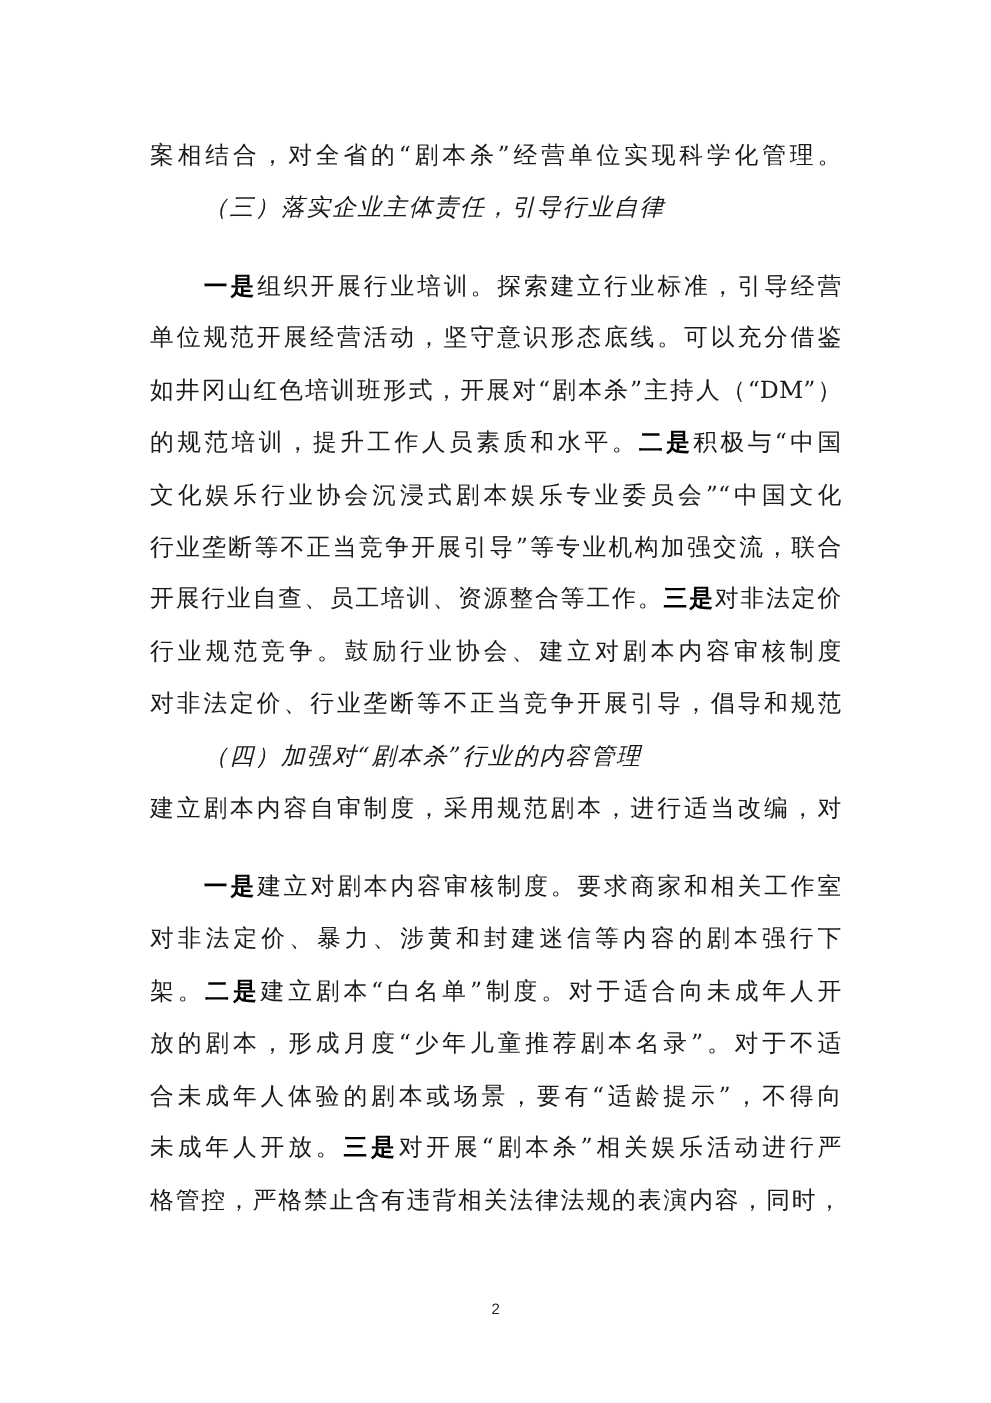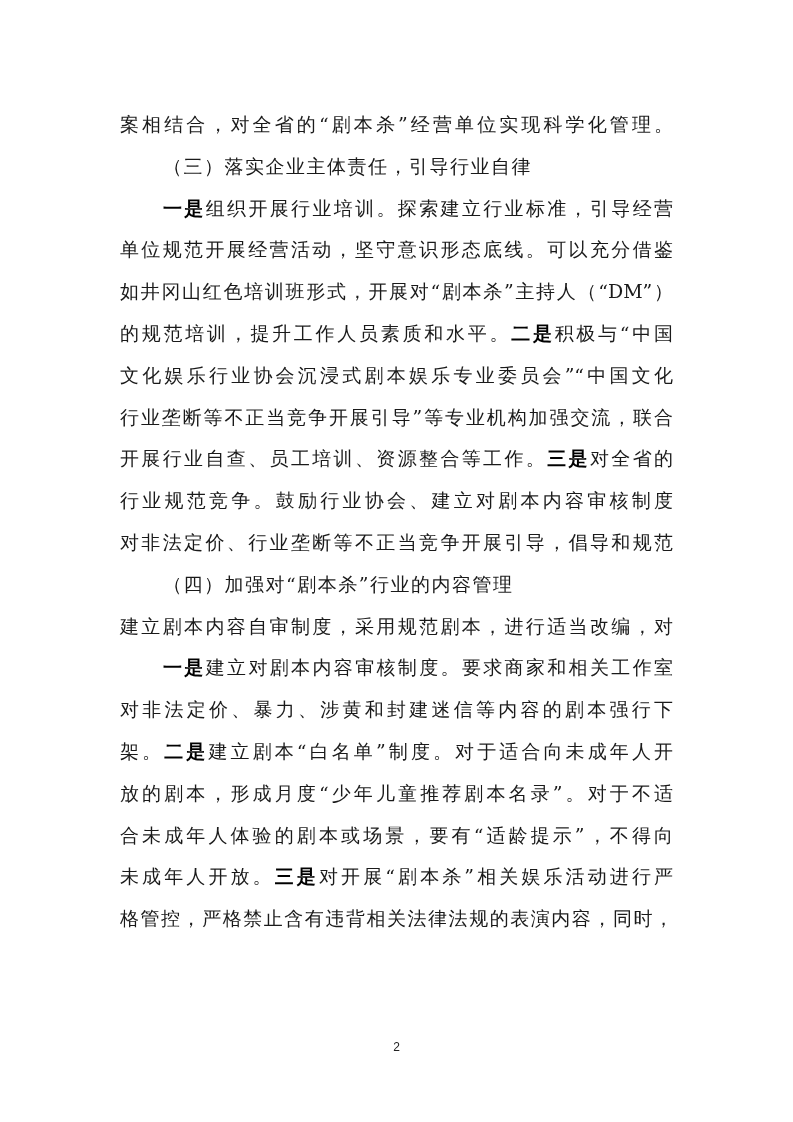--- a/index.html
+++ b/index.html
@@ -30,23 +30,25 @@
       text-align-last: justify;
       letter-spacing: 0px;
     }
     .line.last {
       text-align-last: left;
     }
     .line.heading {
       text-align-last: left;
       padding-left: 43px;
       letter-spacing: 1.5px;
+      font-style: italic;
     }
     .line.indent {
       padding-left: 43px;
+      margin-top: 21px;
     }
     .bold {
       font-weight: bold;
       color: #000;
     }
     .page-number {
       position: absolute;
       left: 0;
       width: 793px;
       top: 1040px;
@@ -61,21 +63,21 @@
 
 <div class="page-body" id="doc-body">
     <div class="line"><span>案相结合，对全省的“剧本杀”经营单位实现科学化管理。</span></div>
     <div class="line heading"><span>（三）落实企业主体责任，引导行业自律</span></div>
     <div class="line indent"><span class="bold">一是</span><span>组织开展行业培训。探索建立行业标准，引导经营</span></div>
     <div class="line"><span>单位规范开展经营活动，坚守意识形态底线。可以充分借鉴</span></div>
     <div class="line"><span>如井冈山红色培训班形式，开展对“剧本杀”主持人（“DM”）</span></div>
     <div class="line"><span>的规范培训，提升工作人员素质和水平。</span><span class="bold">二是</span><span>积极与“中国</span></div>
     <div class="line"><span>文化娱乐行业协会沉浸式剧本娱乐专业委员会”“中国文化</span></div>
     <div class="line"><span>行业垄断等不正当竞争开展引导”等专业机构加强交流，联合</span></div>
-    <div class="line"><span>开展行业自查、员工培训、资源整合等工作。</span><span class="bold">三是</span><span>对全省的</span></div>
+    <div class="line"><span>开展行业自查、员工培训、资源整合等工作。</span><span class="bold">三是</span><span>对非法定价</span></div>
     <div class="line"><span>行业规范竞争。鼓励行业协会、建立对剧本内容审核制度</span></div>
     <div class="line"><span>对非法定价、行业垄断等不正当竞争开展引导，倡导和规范</span></div>
     <div class="line heading"><span>（四）加强对“剧本杀”行业的内容管理</span></div>
     <div class="line"><span>建立剧本内容自审制度，采用规范剧本，进行适当改编，对</span></div>
     <div class="line indent"><span class="bold">一是</span><span>建立对剧本内容审核制度。要求商家和相关工作室</span></div>
     <div class="line"><span>对非法定价、暴力、涉黄和封建迷信等内容的剧本强行下</span></div>
     <div class="line"><span>架。</span><span class="bold">二是</span><span>建立剧本“白名单”制度。对于适合向未成年人开</span></div>
     <div class="line"><span>放的剧本，形成月度“少年儿童推荐剧本名录”。对于不适</span></div>
     <div class="line"><span>合未成年人体验的剧本或场景，要有“适龄提示”，不得向</span></div>
     <div class="line"><span>未成年人开放。</span><span class="bold">三是</span><span>对开展“剧本杀”相关娱乐活动进行严</span></div>

